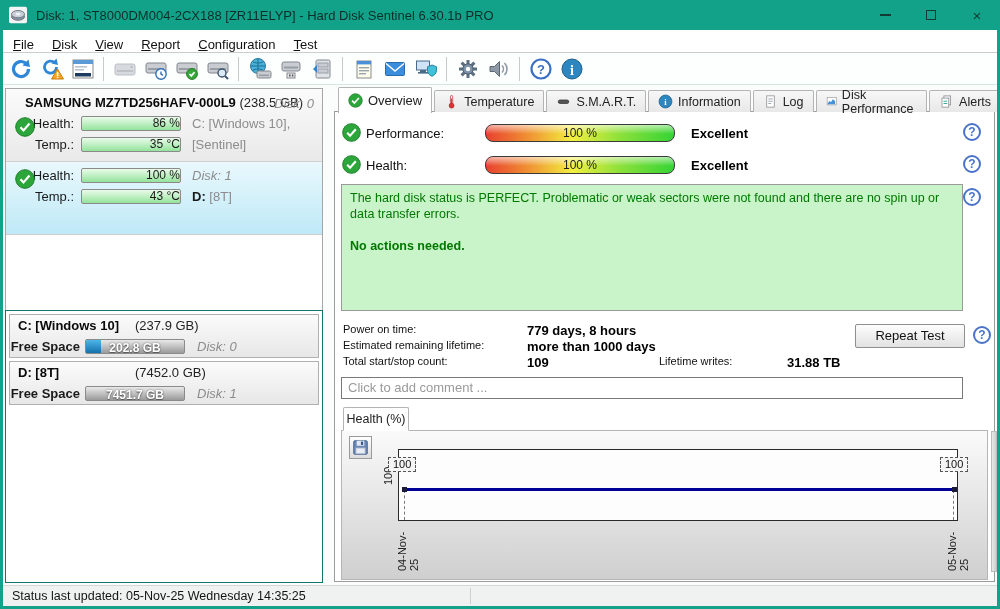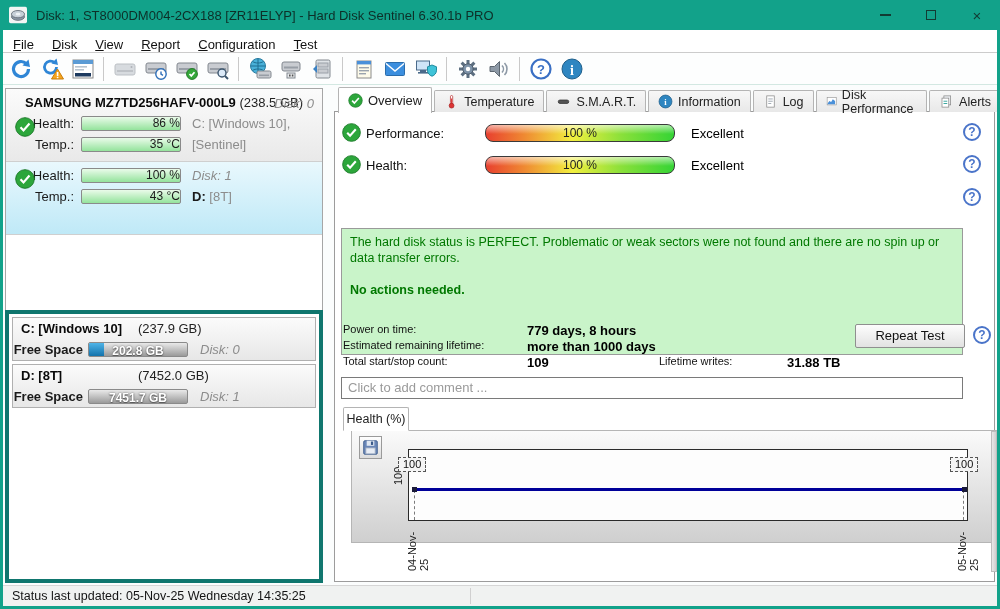--- a/index.html
+++ b/index.html
@@ -30,21 +30,21 @@
   .toolbar { position:absolute; left:0; top:52px; width:1000px; height:33px; background:#fdfefe; border-top:1px solid #cccccc; border-bottom:1px solid #d3e8e2; display:flex; align-items:center; padding-left:5px; }
   .tbtn { width:31px; height:28px; display:flex; align-items:center; justify-content:center; }
   .tbtn svg { width:24px; height:24px; }
   .tsep { width:1px; height:24px; background:#c9c9c9; margin:0 5px; }
 
   
   .main { position:absolute; left:3px; right:3px; top:85px; height:500px; background:#fbfdfd; }
 
   
   .diskbox { position:absolute; left:2px; top:3px; width:318px; height:253px; background:#fff; border:1px solid #a6a6a6; overflow:hidden; }
-  .partbox { position:absolute; left:2px; top:225px; width:318px; height:273px; background:#fff; border:4px solid #0f766e; overflow:hidden; }
+  .partbox { position:absolute; left:2px; top:225px; width:318px; height:273px; background:#fff; border:1px solid #0f766e; overflow:hidden; }
 
   .disk-entry { position:relative; height:73px; border-bottom:1px solid #cfcfcf; background:linear-gradient(#fbfbfb,#e9e9e9); padding-top:3px; }
   .disk-entry.selected { background:linear-gradient(#e9f8fd,#bfe9f7); }
   .disk-title { text-align:center; font-size:13px; height:21px; line-height:21px; }
   .disk-model { font-weight:bold; color:#0a0a0a; }
   .disk-size { color:#222; }
   .disk-title .disk-no { position:absolute; right:8px; top:4px; font-style:italic; color:#8c8c8c; font-weight:normal; }
   .disk-rows { position:relative; }
   .status-check { position:absolute; left:9px; top:4px; width:20px; height:20px; }
   .d-row { display:flex; align-items:center; height:21px; }
@@ -71,30 +71,30 @@
   .tab svg { width:15px; height:15px; }
 
   
   .content { position:absolute; left:331px; top:26px; width:661px; height:471px; background:#fff; border:1px solid #9c9c9c; z-index:4; }
   .row-icon { position:absolute; width:19px; height:19px; }
   .ov-label { position:absolute; font-size:13px; color:#111; }
   .gauge { position:absolute; width:190px; height:18px; border:1px solid #3a3a3a; border-radius:8px; overflow:hidden;
            background:linear-gradient(90deg,#e8402f 0%,#ef8832 20%,#f2ef3f 46%,#8ae03a 72%,#35d435 100%); text-align:center; }
   .gauge::after { content:""; position:absolute; left:0; top:0; right:0; height:55%; background:linear-gradient(rgba(255,255,255,.6),rgba(255,255,255,0)); }
   .gauge span { font-size:12px; line-height:16px; color:#222; position:relative; z-index:1; }
-  .rating { position:absolute; font-weight:normal; font-size:13px; color:#000;text-align:center; }
+  .rating { position:absolute; font-weight:bold; font-size:13px; color:#000;text-align:center; }
   .help { position:absolute; width:18px; height:18px; border:2px solid #4a74c9; border-radius:50%; color:#4a74c9; font-weight:bold; font-size:12px; line-height:14px; text-align:center; background:#fff; }
-  .greenbox { position:absolute; left:6px; top:72px; width:622px; height:127px; border:1px solid #9a9a9a; background:#c9f4c9; color:#007800; font-size:12.5px; padding:5px 8px; line-height:16px;margin-top:44px; }
+  .greenbox { position:absolute; left:6px; top:72px; width:622px; height:127px; border:1px solid #9a9a9a; background:#c9f4c9; color:#007800; font-size:12.5px; padding:5px 8px; line-height:16px; }
   .greenbox .action { font-weight:bold; margin-top:16px; }
   .stat-label { position:absolute; font-size:11px; color:#111; }
   .stat-value { position:absolute; font-size:13px; font-weight:bold; color:#000; }
   .repeat-btn { position:absolute; left:520px; top:212px; width:110px; height:24px; border:1px solid #8f8f8f; border-radius:2px; background:linear-gradient(#fdfdfd,#e2e2e2); font-size:13px; color:#111; text-align:center; line-height:22px; }
   .comment { position:absolute; left:6px; top:265px; width:622px; height:22px; border:1px solid #7a7a7a; color:#9a9a9a; font-size:13px; padding:2px 6px; background:#fff; }
   .chart-tab { position:absolute; left:8px; top:295px; width:66px; height:24px; background:#fff; border:1px solid #b4b4b4; border-bottom:1px solid #fff; border-radius:2px 2px 0 0; font-size:12.5px; text-align:center; line-height:22px; color:#222; z-index:2; }
-  .chart-panel { position:absolute; left:16px; top:318px; width:647px; height:113px; border:1px solid #b5b5b5; background:linear-gradient(#fafafa,#cfcfcf); }
+  .chart-panel { position:absolute; left:6px; top:318px; width:647px; height:150px; border:1px solid #b5b5b5; background:linear-gradient(#fafafa,#cfcfcf); }
   .chart-scroll { position:absolute; left:656px; top:319px; width:6px; height:141px; background:linear-gradient(90deg,#e8e8e8,#cfcfcf); border:1px solid #bdbdbd; }
 
   
   .save-btn { position:absolute; left:7px; top:5px; width:23px; height:23px; border:1px solid #9a9a9a; background:linear-gradient(#fefefe,#dcdcdc); display:flex; align-items:center; justify-content:center; }
   .save-btn svg { width:17px; height:17px; }
   .plot { position:absolute; left:56px; top:18px; width:560px; height:72px; background:#fdfdfd; border:1px solid #2a2a2a; }
   .hline { position:absolute; left:5px; width:550px; top:38px; height:3px; background:#000099; }
   .dashv { position:absolute; top:40px; bottom:0; width:0; border-left:1px dashed #7a7a7a; }
   .pt { position:absolute; width:5px; height:5px; background:#1a1a3a; top:37px; }
   .plabel { position:absolute; border:1px dashed #555; background:#f4f4f4; font-size:11px; line-height:13px; padding:0 4px; color:#111; }

